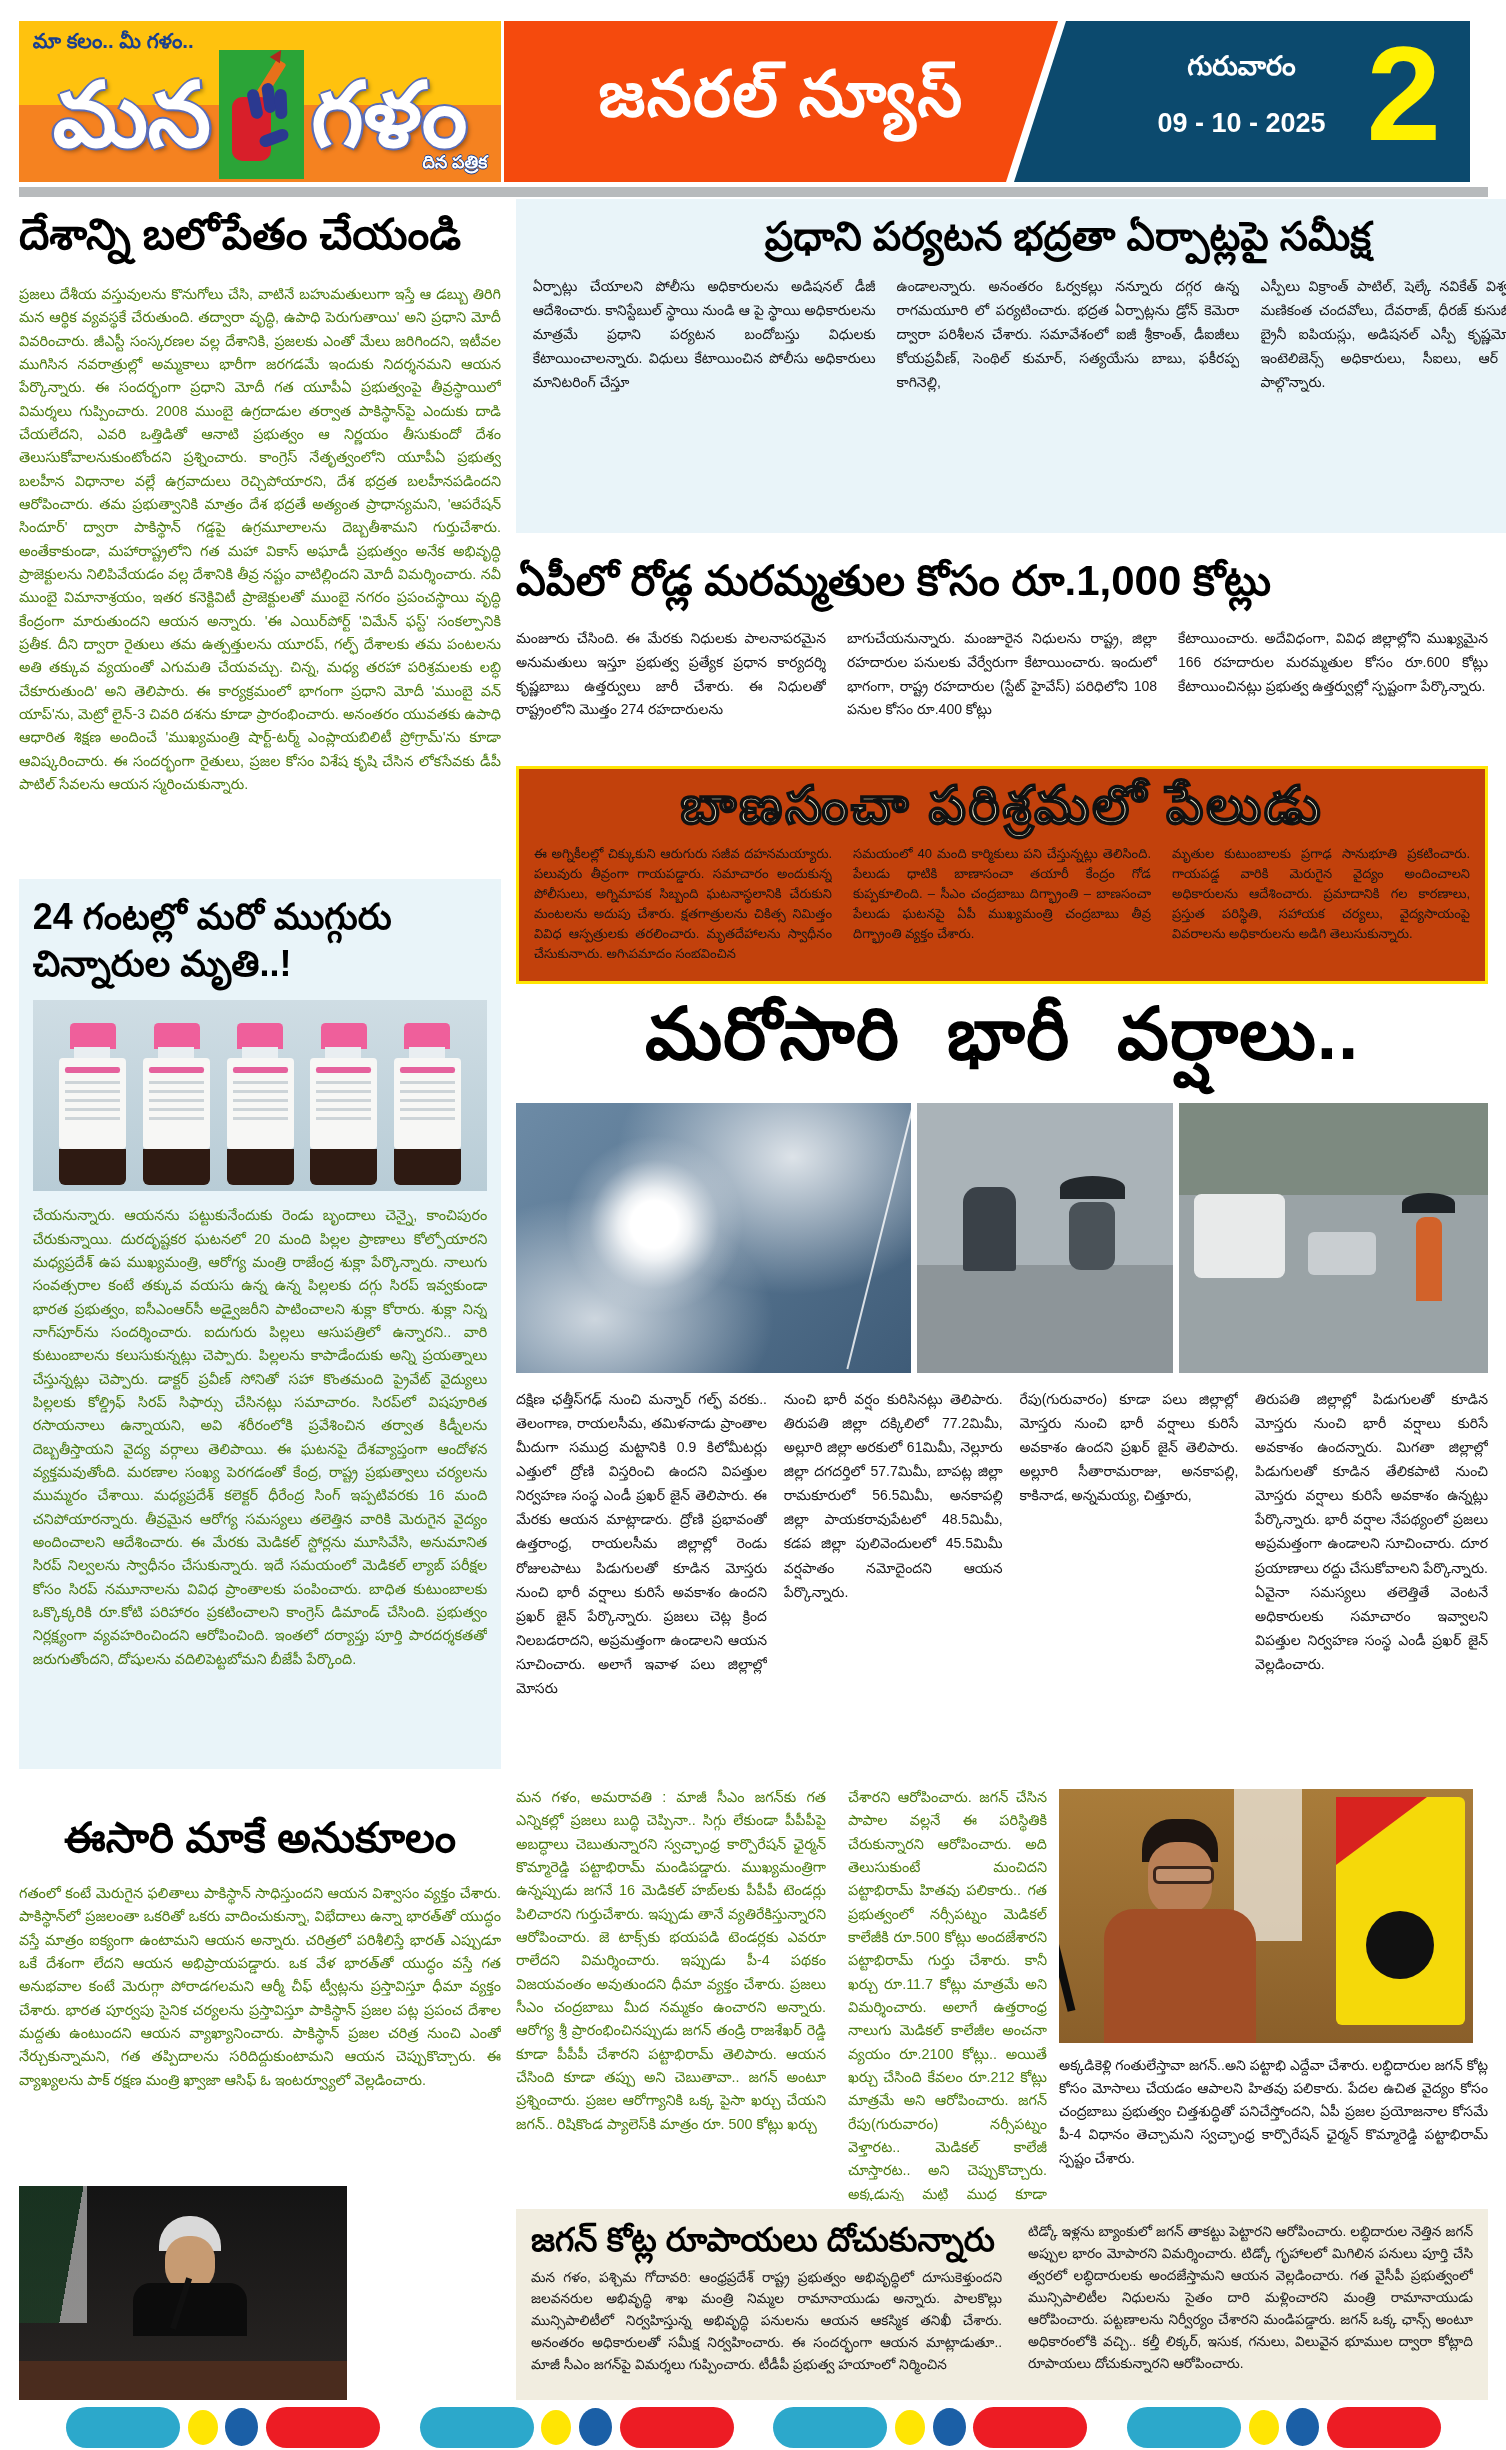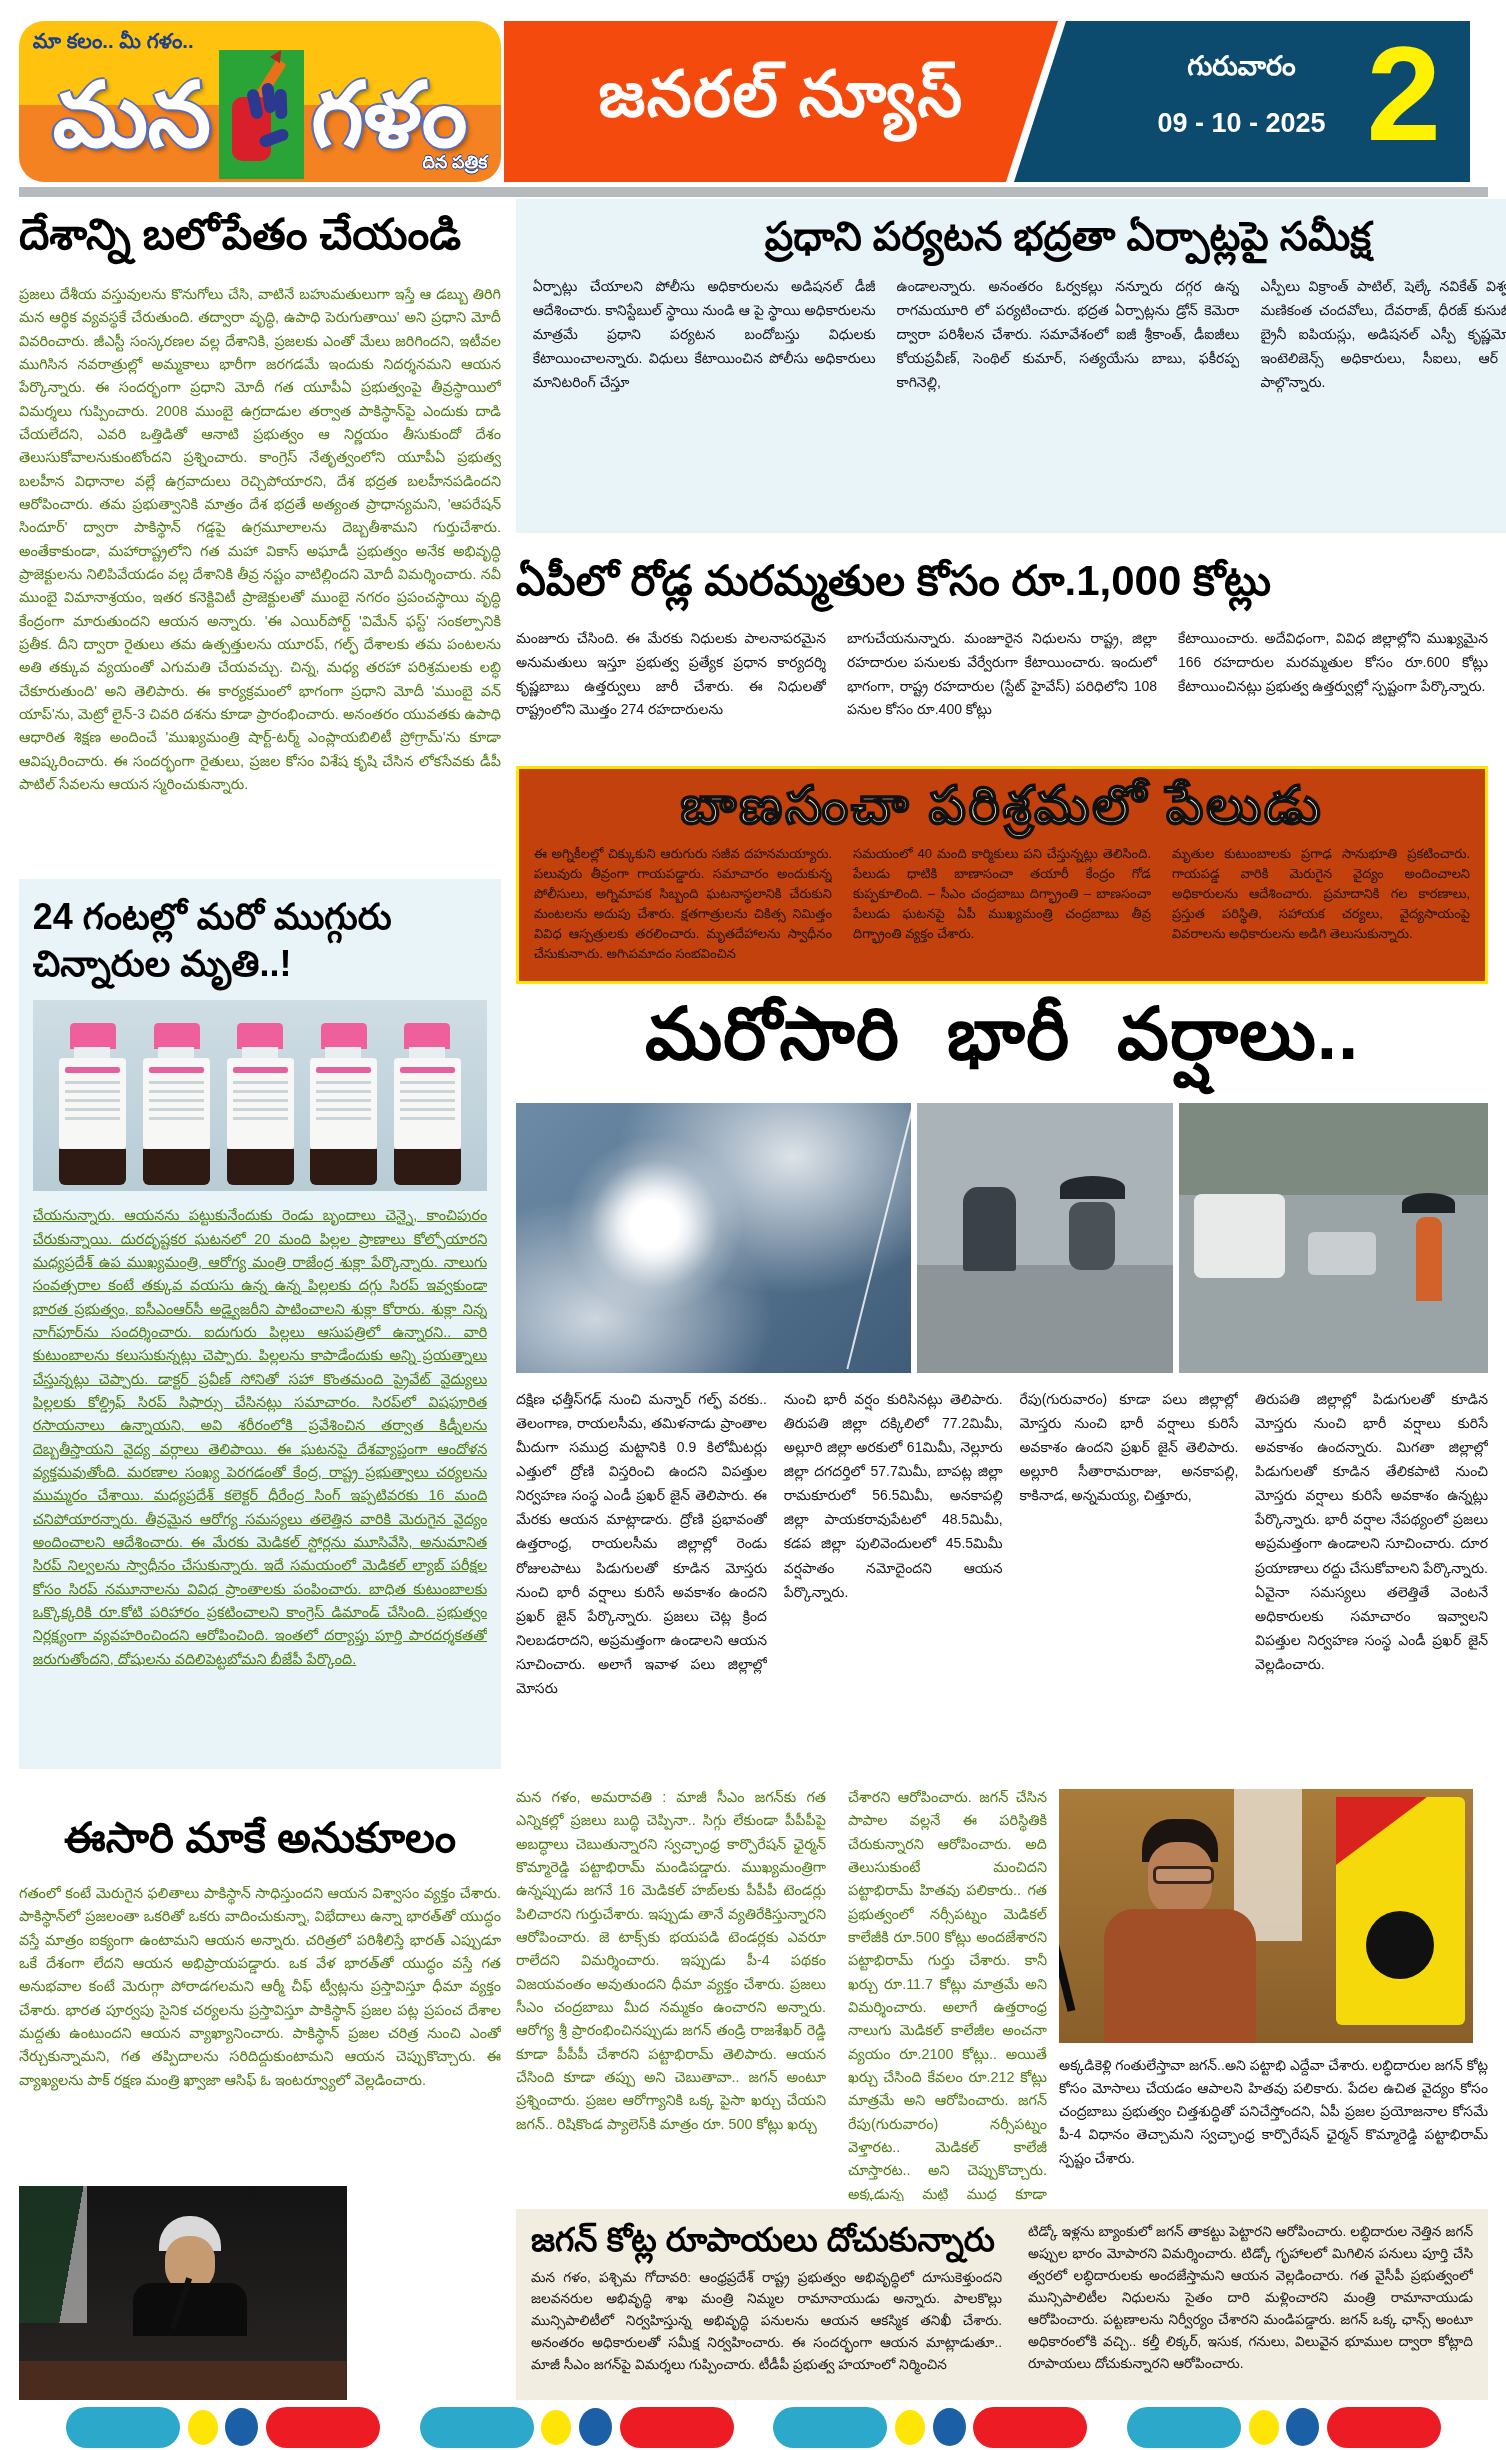--- a/index.html
+++ b/index.html
@@ -3,21 +3,21 @@
 <meta charset="utf-8">
 <style>
   html,body{margin:0;padding:0;background:#ffffff;}
   .page{position:relative;width:1507px;height:2450px;background:#ffffff;overflow:hidden;
         font-family:"Liberation Sans",sans-serif;color:#151515;}
   .abs{position:absolute;}
   .ovh{overflow:hidden;}
 
   
   .logo-box{left:19px;top:21px;width:482px;height:161px;
-    background:linear-gradient(#ffc20e 0 52%,#f58220 52% 100%);border-radius:25px;}
+    background:linear-gradient(#ffc20e 0 52%,#f58220 52% 100%);}
   .tagline{position:absolute;left:13.7px;top:7.6px;font-size:20.5px;font-weight:bold;color:#1a3f8f;}
   .logo-row{position:absolute;left:0;top:29px;width:100%;display:flex;align-items:center;justify-content:center;gap:7.6px;}
   .logo-word{font-size:90px;font-weight:bold;color:#ffffff;line-height:1;
     text-shadow:-2.3px 0 #5a6db8,2.3px 0 #5a6db8,0 -2.3px #5a6db8,0 2.3px #5a6db8,3px 3px 4.6px rgba(0,0,0,.35);}
   .fist-block{position:relative;width:85px;height:129px;background:#2ba437;flex:0 0 auto;}
   .fist-palm{position:absolute;left:13.7px;top:47px;width:39px;height:64px;background:#d81f2a;border-radius:10.6px;}
   .fist-finger{position:absolute;width:12px;height:30px;background:#2b3990;border-radius:6px;}
   .pencil{position:absolute;left:38px;top:6px;width:10.6px;height:73px;background:#e8701a;transform:rotate(32deg);border-radius:2.3px;}
   .pencil-tip{position:absolute;left:53px;top:-1.5px;width:0;height:0;border-left:6px solid transparent;border-right:6px solid transparent;border-bottom:12px solid #b0281e;transform:rotate(32deg);}
   .logo-sub{position:absolute;right:13.7px;bottom:6px;font-size:17.5px;font-weight:bold;color:#ffffff;
@@ -52,21 +52,21 @@
   .photo{position:relative;overflow:hidden;}
   .bottle-photo{width:100%;height:191px;background:linear-gradient(#cfdde4,#b8ccd6);margin-top:12px;display:flex;align-items:flex-end;justify-content:center;gap:10.6px;padding-bottom:4.6px;box-sizing:border-box;}
   .bottle{position:relative;width:73px;height:163px;}
   .bottle .cap{position:absolute;left:13.7px;top:0;width:46px;height:26px;background:#ef5f9b;border-radius:4.6px 4.6px 0 0;}
   .bottle .neck{position:absolute;left:18px;top:24px;width:36px;height:10.6px;background:#e9eef1;}
   .bottle .label{position:absolute;left:3px;top:35px;width:67px;height:91px;background:#f7f7f5;border-radius:3.8px;}
   .bottle .label::before{content:"";position:absolute;left:6px;top:9px;width:55px;height:6px;background:#e5619d;border-radius:2.3px;}
   .bottle .label::after{content:"";position:absolute;left:6px;top:23px;width:55px;height:43px;
      background:repeating-linear-gradient(#cdd4d8 0 3px,#f7f7f5 3px 9px);}
   .bottle .glass{position:absolute;left:3px;top:126px;width:67px;height:36px;background:#2e1a12;border-radius:0 0 6px 6px;}
-  .a2-body{margin-top:13.7px;height:577px;overflow:hidden;text-decoration:underline;}
+  .a2-body{margin-top:13.7px;height:577px;overflow:hidden;}
 
   .a3-hl{left:19px;top:1814px;width:482px;font-size:42px;text-align:center;}
   .a3-body{left:19px;top:1882px;width:482px;height:298px;}
   .pak-photo{left:19px;top:2186px;width:328px;height:214px;background:linear-gradient(#141414,#2a2624);}
   .pak-flag{position:absolute;left:0;top:0;width:68px;height:137px;background:linear-gradient(100deg,#1c4a2a 70%,#e8e8e8 70%);opacity:.55;}
   .pak-man{position:absolute;left:114px;top:30px;width:114px;height:114px;}
   .pak-hair{position:absolute;left:26px;top:0;width:62px;height:35px;background:#d9d9d9;border-radius:30px 30px 0 0;}
   .pak-face{position:absolute;left:32px;top:20px;width:50px;height:55px;background:#c79b72;border-radius:23px;}
   .pak-suit{position:absolute;left:0;top:67px;width:114px;height:53px;background:#0c0c0c;border-radius:18px 18px 0 0;}
   .pak-table{position:absolute;left:0;bottom:0;width:100%;height:39px;background:#4a2c1e;}

